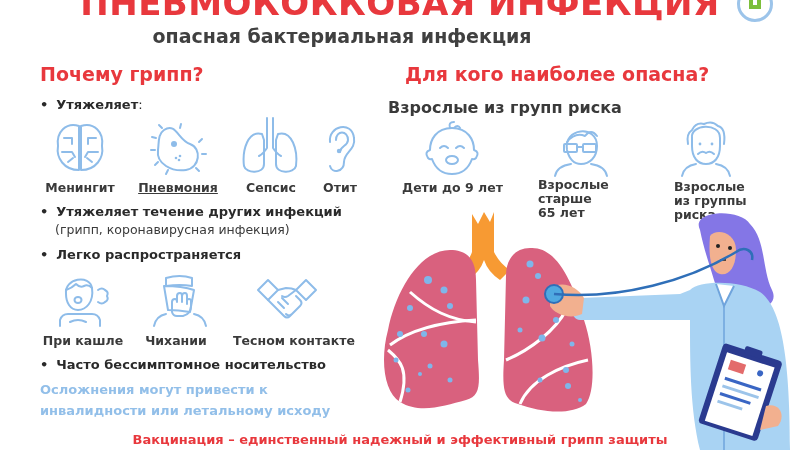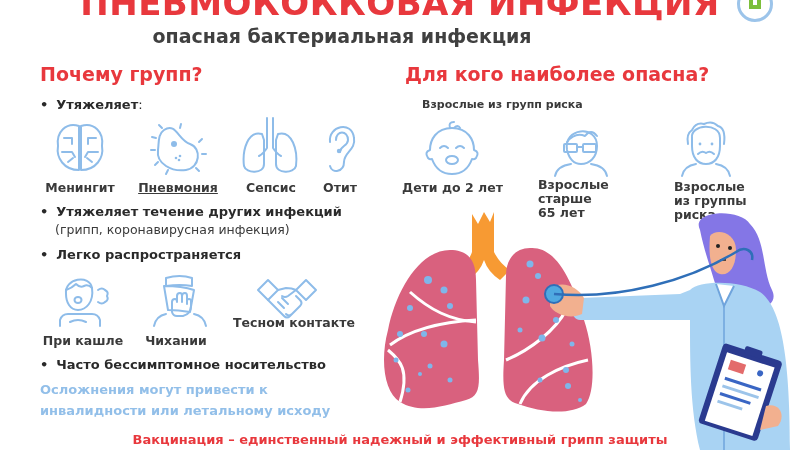--- a/index.html
+++ b/index.html
@@ -24,21 +24,21 @@
 </style>
 </head>
 <body>
 
 <div class="abs title">ПНЕВМОКОККОВАЯ ИНФЕКЦИЯ</div>
 <div class="abs logo">
     <div class="g"></div>
   </div>
 <div class="abs subtitle">опасная бактериальная инфекция</div>
 
-<div class="abs h2" style="left:40px;top:63px;">Почему групп?</div>
+<div class="abs h2" style="left:40px;top:63px;">Почему грипп?</div>
 
 <div class="abs bullet" style="left:40px;top:97px;"><span>Утяжеляет</span><span class="norm">:</span></div>
 
 <div class="abs" style="left:52px;top:120px;">
   <svg width="56" height="56" viewBox="0 0 56 56" class="ic">
     <path d="M27 6 C14 2 4 12 6 26 C4 38 12 50 27 50 Z"></path>
     <path d="M29 6 C42 2 52 12 50 26 C52 38 44 50 29 50 Z"></path>
     <path d="M12 18 h8 v6 M10 32 h10 l3 5 M16 42 l5 -4"></path>
     <path d="M44 18 h-8 v6 M46 32 h-10 l-3 5 M40 42 l-5 -4"></path>
   </svg>
@@ -98,30 +98,30 @@
   <svg width="62" height="48" viewBox="0 0 62 48" class="ic">
     <path d="M2 14 l10 -10 l10 10 l-10 10 Z"></path>
     <path d="M60 14 l-10 -10 l-10 10 l10 10 Z"></path>
     <path d="M22 14 l8 -2 q6 0 10 2 l-8 6 q-3 2 -6 0"></path>
     <path d="M12 24 l16 16 q3 3 6 0 l10 -10 q3 -3 0 -6 l-4 -4 M18 30 l4 4 M22 26 l6 6 M26 22 l6 6 M30 38 q3 3 6 0"></path>
   </svg>
 </div>
 
 <div class="abs cap" style="left:38px;top:333px;width:90px;">При кашле</div>
 <div class="abs cap" style="left:136px;top:333px;width:80px;">Чихании</div>
-<div class="abs cap" style="left:226px;top:315px;width:136px;">Тесном контакте</div>
+<div class="abs cap" style="left:226px;top:333px;width:136px;">Тесном контакте</div>
 
 <div class="abs bullet" style="left:40px;top:357px;">Часто бессимптомное носительство</div>
 <div class="abs note" style="left:40px;top:379px;">
   <div>Осложнения могут привести к</div>
   <div>инвалидности или летальному исходу</div>
 </div>
 
 <div class="abs h2" style="left:405px;top:63px;">Для кого наиболее опасна?</div>
-<div class="abs" style="left:422px;top:98px;font-size:11px;font-weight:bold;color:#3a3a3a;white-space:nowrap;">Взрослые из групп риска</div>
+<div class="abs" style="left:388px;top:98px;font-size:16px;font-weight:bold;color:#3a3a3a;white-space:nowrap;">Взрослые из групп риска</div>
 
 <div class="abs" style="left:424px;top:122px;">
   <svg width="56" height="54" viewBox="0 0 56 54" class="ic">
     <path d="M28 6 C12 6 6 18 6 28 q-6 2 -2 8 q2 2 4 1 C12 48 20 52 28 52 C36 52 44 48 48 37 q2 1 4 -1 q4 -6 -2 -8 C50 18 44 6 28 6 Z"></path>
     <path d="M26 6 q-2 -6 4 -6 M30 6 q4 -4 6 0"></path>
     <path d="M16 26 q4 -4 8 0 M32 26 q4 -4 8 0"></path>
     <ellipse cx="28" cy="38" rx="6" ry="4"></ellipse>
   </svg>
 </div>
 <div class="abs" style="left:553px;top:120px;">
@@ -138,21 +138,21 @@
   <svg width="56" height="56" viewBox="0 0 56 56" class="ic">
     <path d="M14 18 C12 4 42 2 42 18 v8 C42 38 36 44 28 44 C20 44 14 38 14 26 Z"></path>
     <path d="M10 24 q-2 -10 4 -14 q4 -8 12 -6 q8 -4 14 2 q8 2 6 18"></path>
     <circle cx="22" cy="24" r="1.4" fill="#8ebce9" stroke="none"></circle>
     <circle cx="34" cy="24" r="1.4" fill="#8ebce9" stroke="none"></circle>
     <path d="M20 34 q4 -4 8 -1 q4 -3 8 1"></path>
     <path d="M4 56 q2 -10 14 -12 M52 56 q-2 -10 -14 -12"></path>
   </svg>
 </div>
 
-<div class="abs cap" style="left:402px;top:180px;width:100px;">Дети до 2 лет</div>
+<div class="abs cap" style="left:402px;top:180px;width:100px;">Дети до 9 лет</div>
 <div class="abs cap2" style="left:538px;top:178px;">
   <div>Взрослые</div>
   <div>старше</div>
   <div>65 лет</div>
 </div>
 <div class="abs cap2" style="left:674px;top:180px;">
   <div>Взрослые</div>
   <div>из группы</div>
   <div>риска</div>
 </div>

